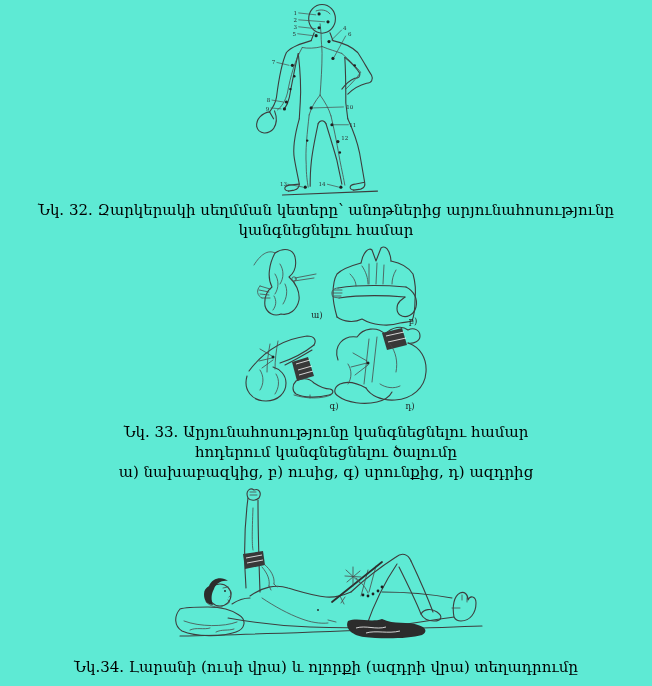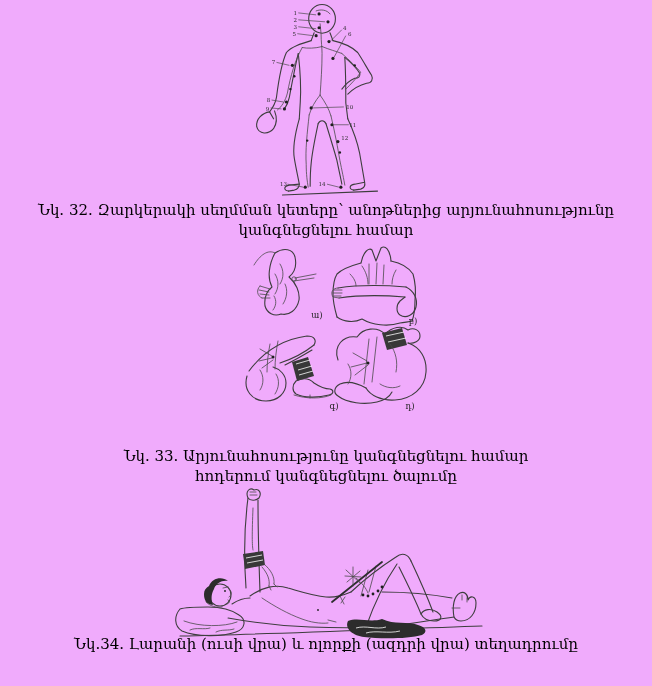--- a/index.html
+++ b/index.html
@@ -1,33 +1,33 @@
 <!DOCTYPE html>
 <html><head>
 <meta charset="utf-8">
 <style>
   html,body { margin:0; padding:0; background:#ffffff; }
   .page {
-    position:relative; width:652px; height:686px; background:#f0abfc;
+    position:relative; width:652px; height:686px; background:#5eead4;
     font-family:"DejaVu Serif","DejaVu Sans",serif; overflow:hidden;
   }
   .fig { position:absolute; filter:blur(0.25px); }
   .fig svg { display:block; width:100%; height:100%; }
   .fig32 { left:245px; top:2px;   width:165px; height:198px; }
   .fig33 { left:230px; top:244px; width:200px; height:172px; }
   .fig34 { left:170px; top:488px; width:320px; height:162px; }
 
   .caption {
     position:absolute; left:0; width:652px; margin:0;
     text-align:center; font-size:15px; color:#000; line-height:20px;
   }
   .cap32 { top:200px; }
-  .cap33 { top:446px; }
+  .cap33 { top:422px; }
   .cap33 p { margin:0; }
-  .cap34 { top:634px; }
+  .cap34 { top:657px; }
 
   .outline { fill:none; stroke:#3d3d3d; stroke-width:1.1; stroke-linecap:round; stroke-linejoin:round; }
   .thin    { fill:none; stroke:#4a4a4a; stroke-width:0.8; stroke-linecap:round; }
   .leader  { fill:none; stroke:#4a4a4a; stroke-width:0.7; }
   .dot     { fill:#1f1f1f; }
   .num     { font-size:5.6px; fill:#2a2a2a; font-family:"DejaVu Serif",serif; text-anchor:middle; }
   .plabel  { font-size:8.5px; fill:#222; font-family:"DejaVu Serif",serif; text-anchor:middle; }
   .dark    { fill:#383838; stroke:none; }
   .darker  { fill:#2c2c2c; stroke:none; }
   .whiteln { fill:none; stroke:#fbfbfb; stroke-width:0.8; }
@@ -176,20 +176,21 @@
         <text class="plabel" x="183" y="80">բ)</text>
         <text class="plabel" x="104" y="165">գ)</text>
         <text class="plabel" x="180" y="165">դ)</text>
       </g>
     </svg>
   </div>
 
   <div class="caption cap33">
     <p>Նկ. 33. Արյունահոսությունը կանգնեցնելու համար</p>
     <p>հոդերում կանգնեցնելու ծալումը</p>
+    <p>ա) նախաբազկից, բ) ուսից, գ) սրունքից, դ)  ազդրից</p>
   </div>
 
   <div class="fig fig34">
     <svg viewBox="0 0 320 162" xmlns="http://www.w3.org/2000/svg">
       <g>
         <path class="outline" d="M10,148 C110,146 220,141 312,138"></path>
         <path class="outline" d="M10,121 C4,128 4,138 12,143 C26,149 52,149 66,144 C75,141 77,132 69,127 C62,122 50,119 38,119 C27,119 16,119 10,121"></path>
         <path class="thin" d="M14,133 C30,139 54,139 67,134 M20,142 C26,139 34,142 40,140 M46,144 C52,141 58,143 64,141"></path>
       </g>
       <g>

